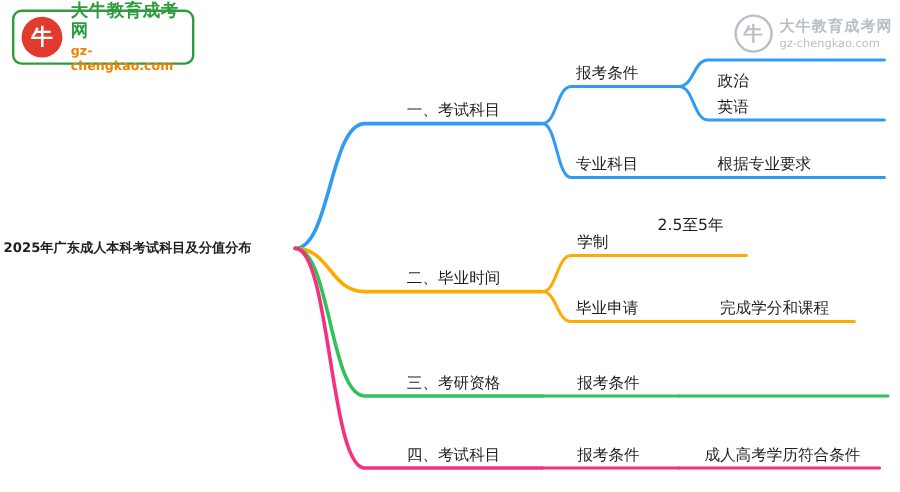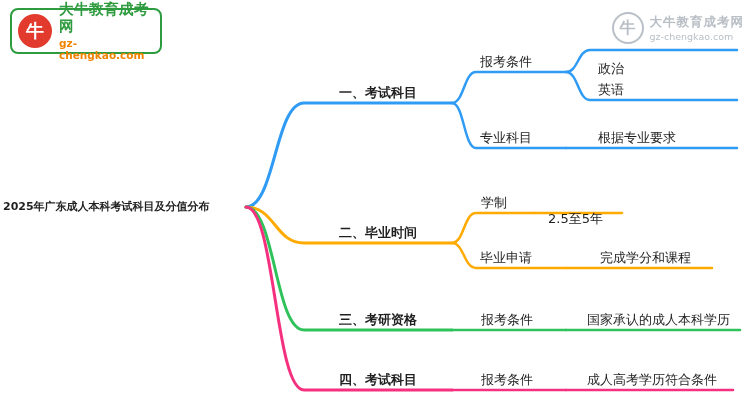--- a/index.html
+++ b/index.html
@@ -32,21 +32,21 @@
     font-size: 13px;
     color: var(--text-dark, #1f1f1f);
     white-space: nowrap;
     line-height: 18px;
   }
   .node.root {
     font-weight: 700;
     font-size: 11px;
     letter-spacing: 0px;
   }
-  .node.lvl1 { font-weight: 700; }
+  .node.lvl1 { font-weight: 400; }
 
   
   .logo-box {
     position: absolute;
     left: 10px; top: 8px;
     width: 152px; height: 46px;
     border: 2px solid var(--brand-green, #2e9b3f);
     border-radius: 8px;
     display: flex;
     align-items: center;
@@ -138,27 +138,26 @@
 
   <div class="node lvl1" style="left:339px; top:84px;">一、考试科目</div>
   <div class="node" style="left:480px; top:53px;">报考条件</div>
   <div class="node" style="left:598px; top:40px;margin-top:20px;">政治</div>
   <div class="node" style="left:598px; top:81px;">英语</div>
   <div class="node" style="left:480px; top:129px;text-align:center;">专业科目</div>
   <div class="node" style="left:598px; top:129px;">根据专业要求</div>
 
   <div class="node lvl1" style="left:339px; top:224px;">二、毕业时间</div>
   <div class="node" style="left:481px; top:194px;">学制</div>
-  <div class="node" style="left:548px; top:210px;">2.5至5年</div>
+  <div class="node" style="left:548px; top:180px;">2.5至5年</div>
   <div class="node" style="left:480px; top:249px;">毕业申请</div>
   <div class="node lvl1" style="left:339px; top:311px;">三、考研资格</div>
 
   <div class="node" style="left:600px; top:249px;">完成学分和课程</div>
   <div class="node" style="left:481px; top:311px;">报考条件</div>
-  <div class="node" style="left:587px; top:311px;">国家承认的成人本科学历</div>
 
   <div class="node lvl1" style="left:339px; top:371px;">四、考试科目</div>
   <div class="node" style="left:481px; top:371px;">报考条件</div>
   <div class="node" style="left:587px; top:371px;">成人高考学历符合条件</div>
 
   <div class="logo-box">
     <div class="bull-badge">牛</div>
     <div class="logo-text">
       <span class="logo-name">大牛教育成考网</span>
       <span class="logo-url">gz-chengkao.com</span>

